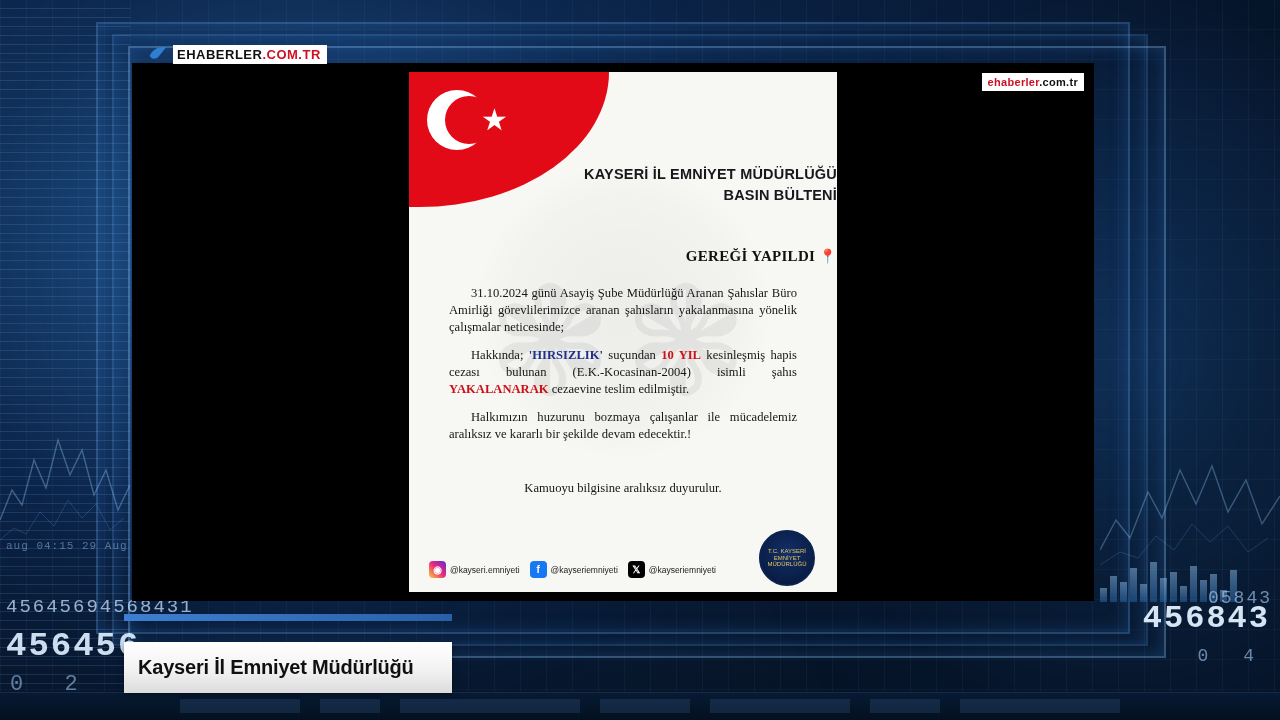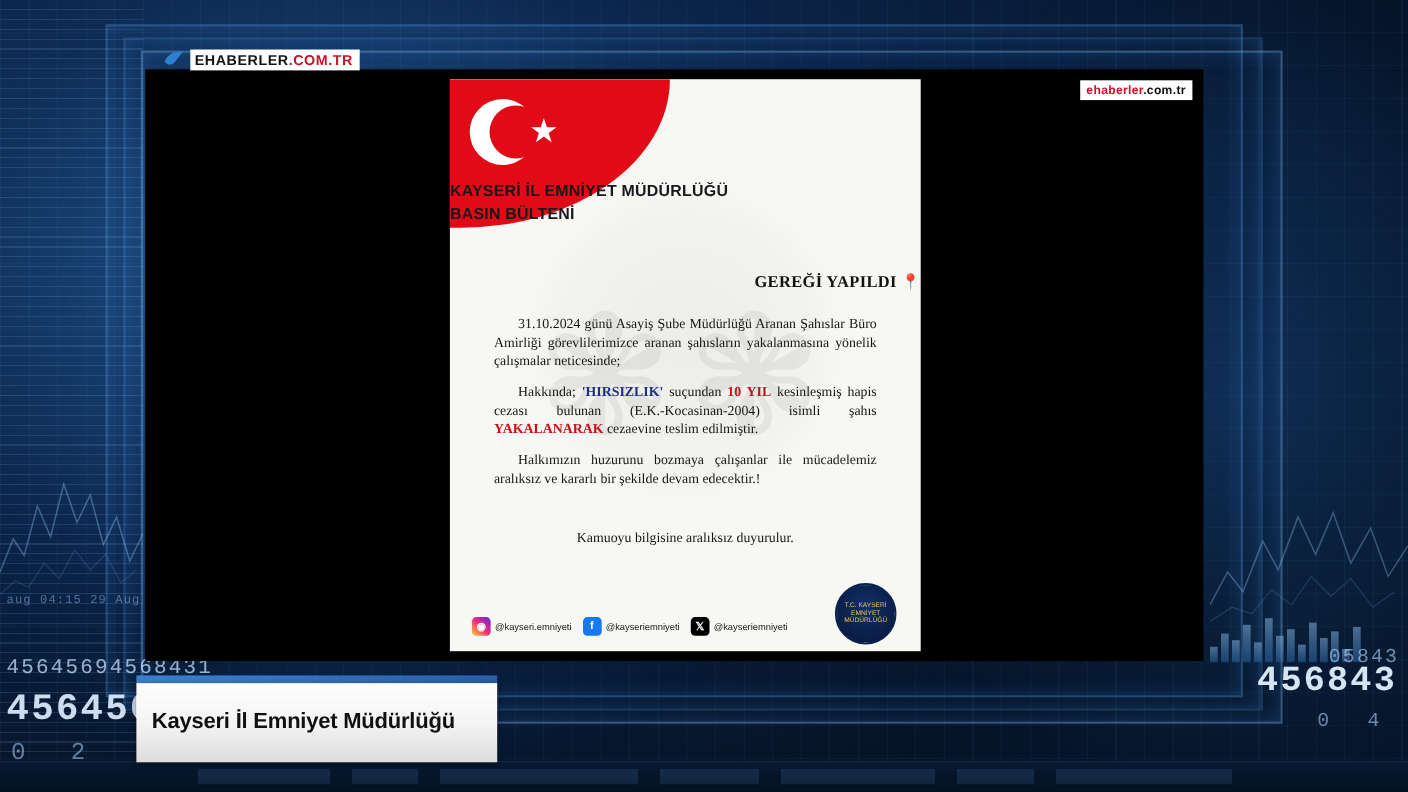--- a/index.html
+++ b/index.html
@@ -206,21 +206,21 @@
     top: 52%;
     transform: translate(-50%, -50%);
     font-size: 150px;
     color: rgba(0,0,0,0.055);
     letter-spacing: 10px;
   }
 
   .bulletin-title {
     position: relative;
     margin-top: 92px;
-    text-align: left;
+    text-align: right;
     font-family: "Liberation Sans", sans-serif;
     font-weight: bold;
     font-size: 14.5px;
     color: #17171c;
     line-height: 1.45;
     letter-spacing: 0.2px;
   }
   .bulletin-sub {
     display: block;
   }
@@ -324,21 +324,21 @@
     letter-spacing: 0.3px;
     z-index: 3;
   }
   .video-watermark .red { color: #cf1024; }
 
   
   .lower-third {
     position: absolute;
     left: 124px;
     bottom: 27px;
-    height: 72px;
+    height: 51px;
     display: flex;
     align-items: stretch;
     z-index: 8;
   }
   .lt-left {
     width: 328px;
     background: linear-gradient(180deg, #ffffff 0%, #f2f2f2 55%, #dcdcdc 100%);
     display: flex;
     flex-direction: column;
     justify-content: center;

